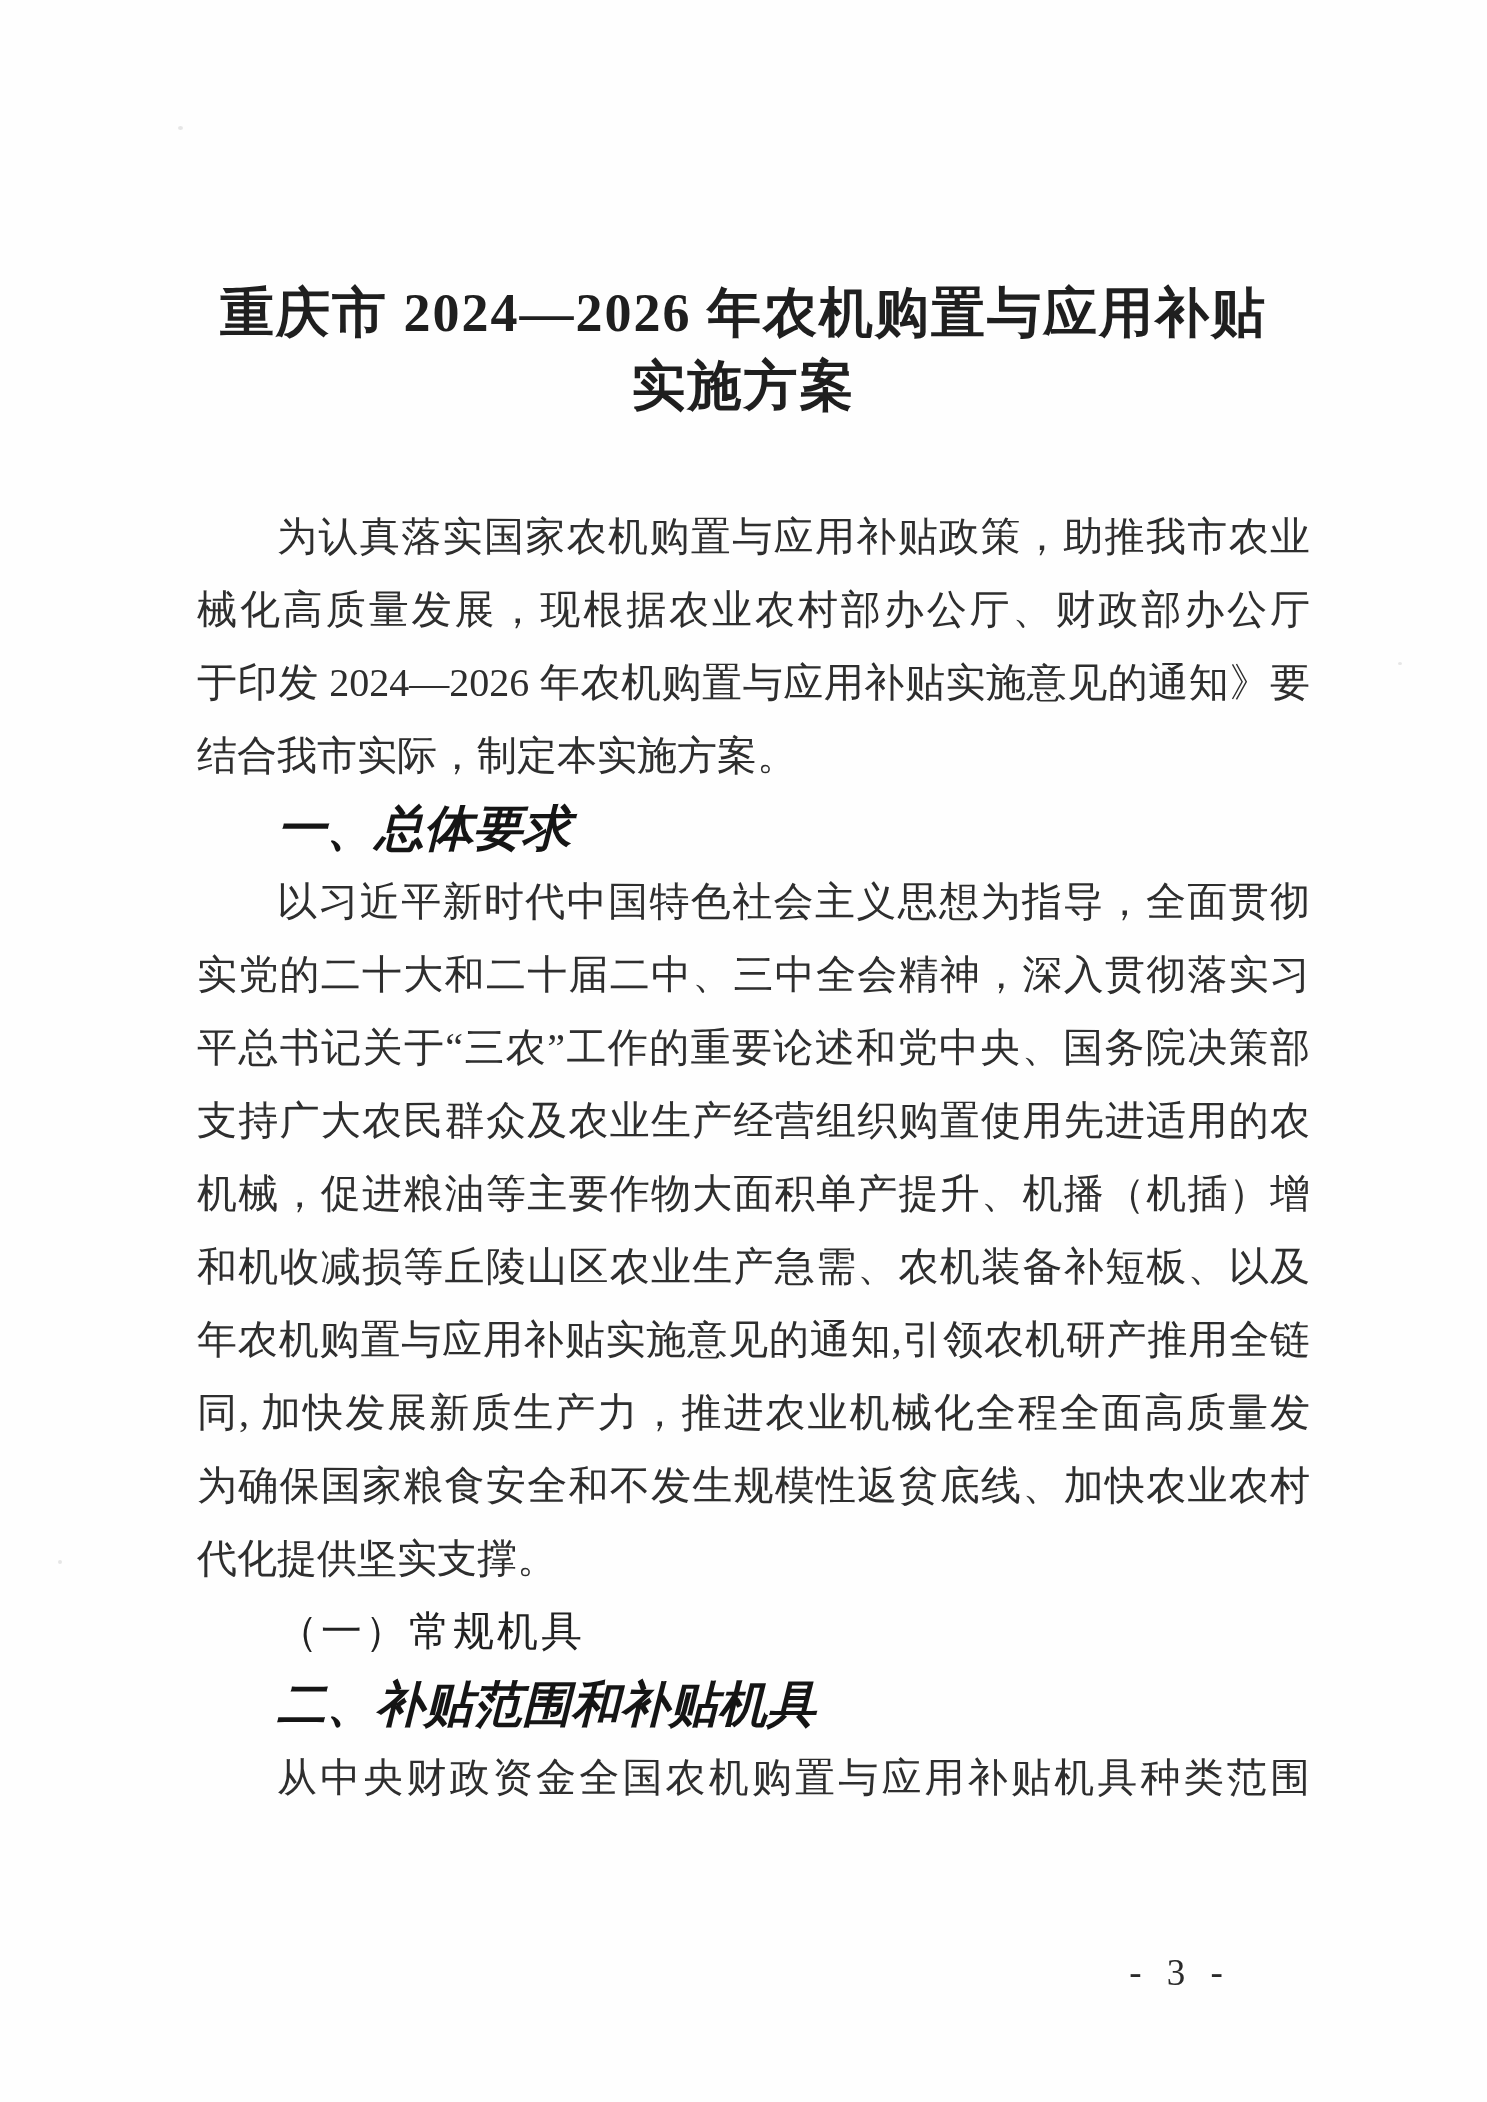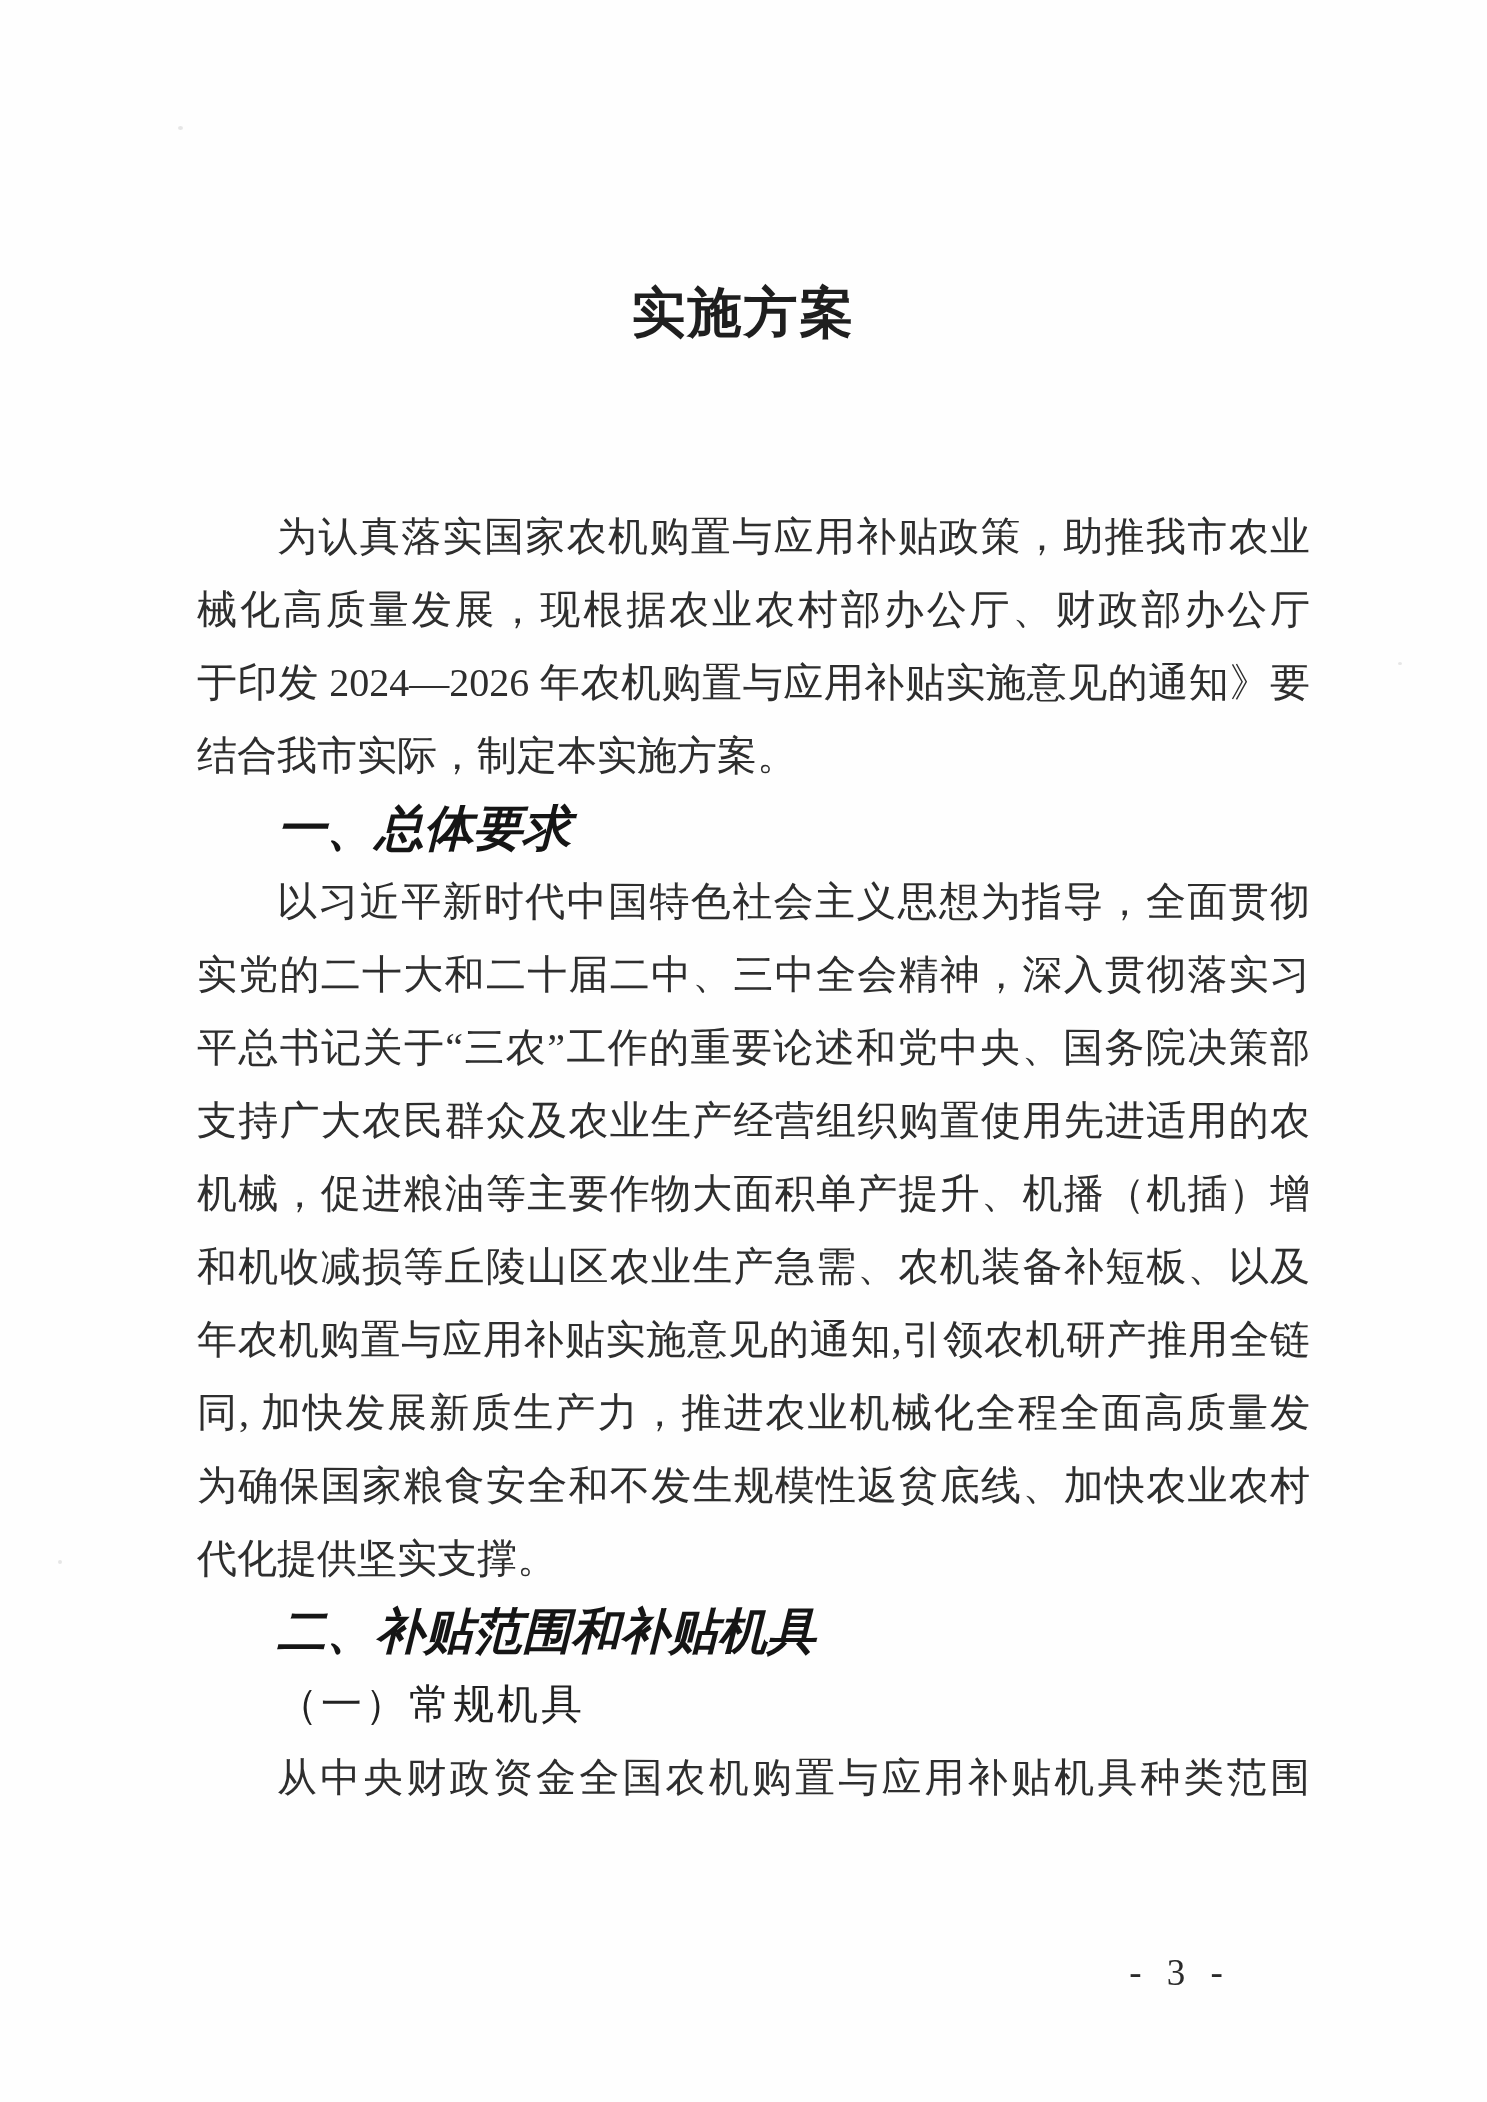--- a/index.html
+++ b/index.html
@@ -93,41 +93,42 @@
   .speck.s1 { left: 178px; top: 126px; width: 5px; height: 4px; }
   .speck.s2 { left: 58px;  top: 1560px; width: 4px; height: 4px; }
   .speck.s3 { left: 1398px; top: 662px; width: 4px; height: 3px; }
 </style>
 </head>
 <body>
 
 <div class="page">
 
   <div class="doc-title">
+    <div>重庆市 2024—2026 年农机购置与应用补贴</div>
     <div>实施方案</div>
   </div>
 
   <div class="body-block">
     <div class="line justify para-start">为认真落实国家农机购置与应用补贴政策，助推我市农业机</div>
     <div class="line justify">械化高质量发展，现根据农业农村部办公厅、财政部办公厅《关</div>
     <div class="line justify">于印发 2024—2026 年农机购置与应用补贴实施意见的通知》要求，</div>
     <div class="line para-end">结合我市实际，制定本实施方案。</div>
     <div class="line heading">一、总体要求</div>
     <div class="line justify para-start">以习近平新时代中国特色社会主义思想为指导，全面贯彻落</div>
     <div class="line justify">实党的二十大和二十届二中、三中全会精神，深入贯彻落实习近</div>
     <div class="line justify">平总书记关于“三农”工作的重要论述和党中央、国务院决策部署，</div>
     <div class="line justify">支持广大农民群众及农业生产经营组织购置使用先进适用的农业</div>
     <div class="line justify">机械，促进粮油等主要作物大面积单产提升、机播（机插）增产</div>
     <div class="line justify">和机收减损等丘陵山区农业生产急需、农机装备补短板、以及事</div>
     <div class="line justify">年农机购置与应用补贴实施意见的通知,引领农机研产推用全链协</div>
     <div class="line justify">同, 加快发展新质生产力，推进农业机械化全程全面高质量发展，</div>
     <div class="line justify">为确保国家粮食安全和不发生规模性返贫底线、加快农业农村现</div>
     <div class="line para-end">代化提供坚实支撑。</div>
+    <div class="line subheading">（一）常规机具</div>
     <div class="line heading">二、补贴范围和补贴机具</div>
-    <div class="line subheading">（一）常规机具</div>
     <div class="line justify para-start">从中央财政资金全国农机购置与应用补贴机具种类范围（25</div>
   </div>
 
   <div class="page-number">- 3 -</div>
 
   <div class="speck s1"></div>
   <div class="speck s2"></div>
   <div class="speck s3"></div>
 
 </div>

